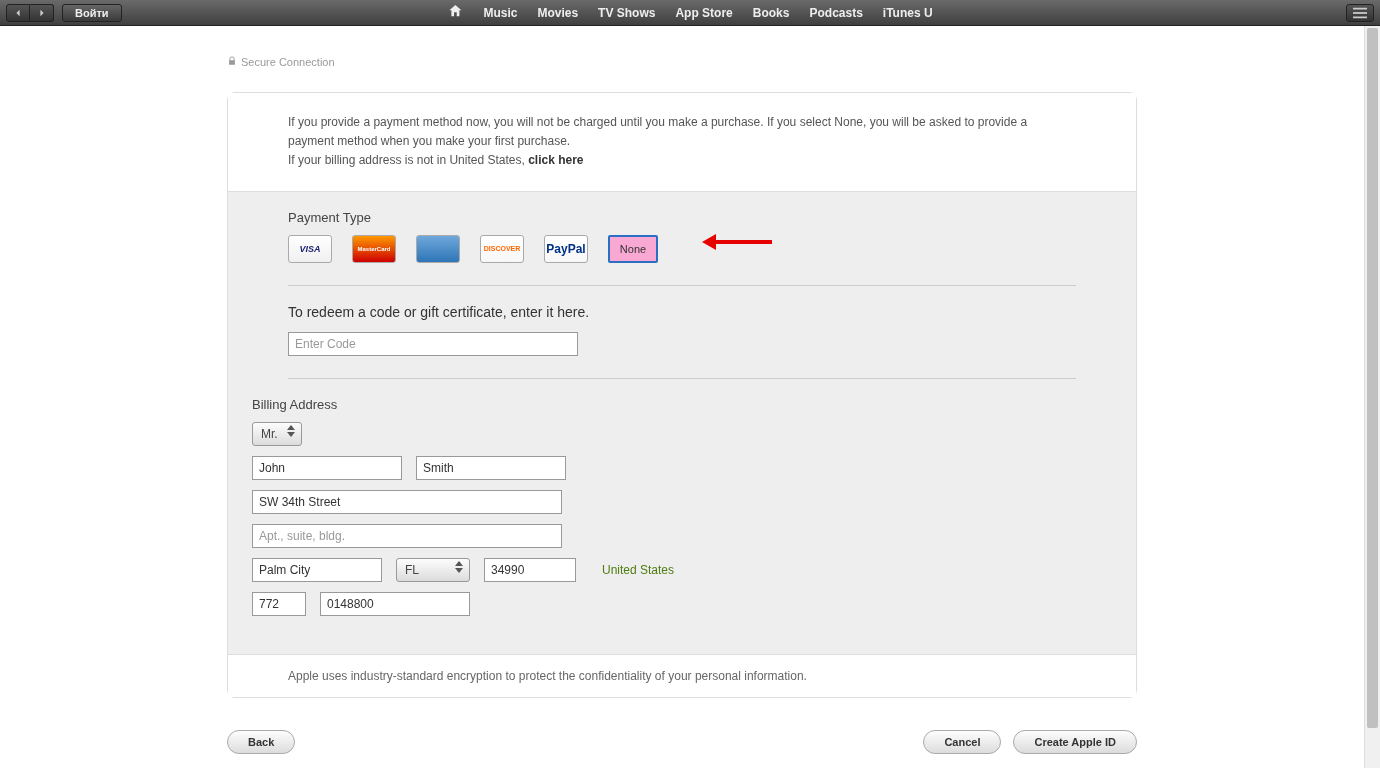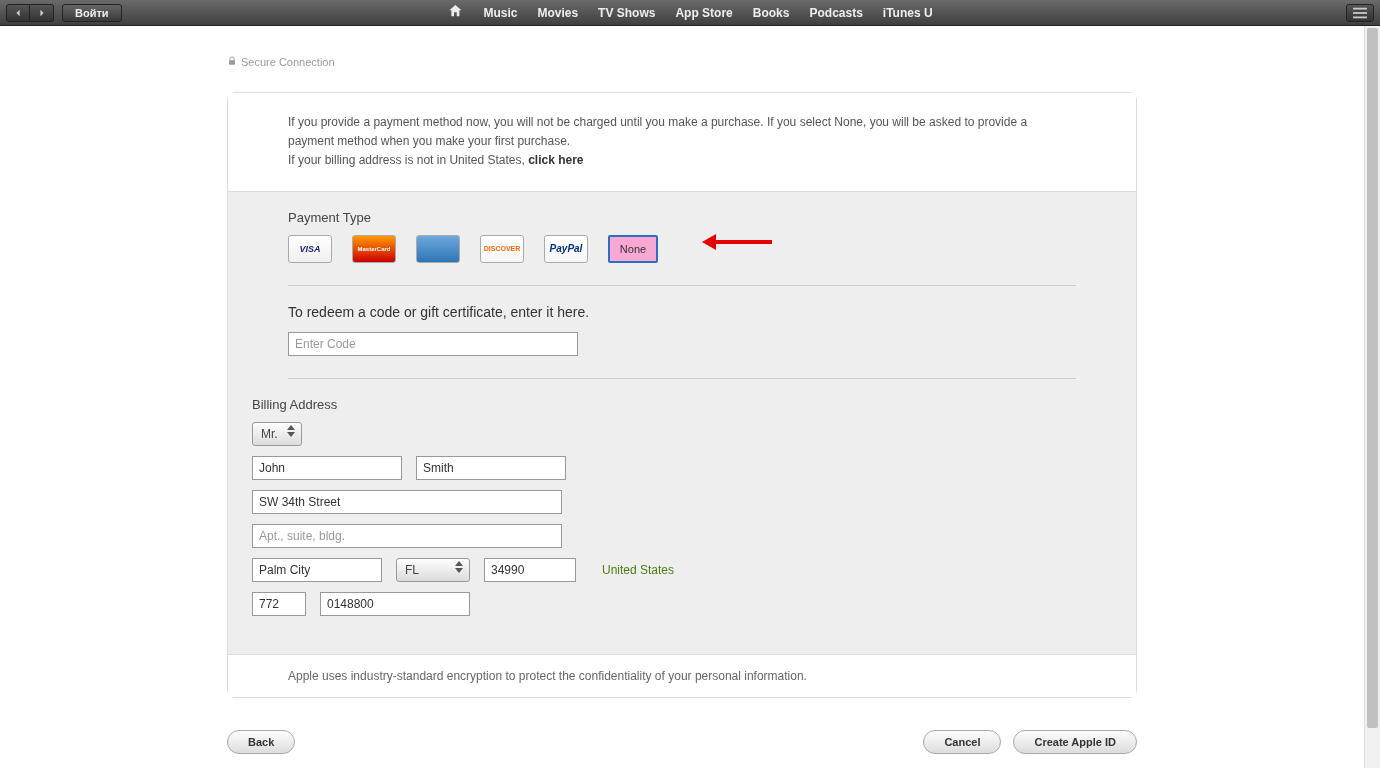--- a/index.html
+++ b/index.html
@@ -41,21 +41,21 @@
 .section { padding:18px 60px 22px 24px; }
 .section.bordered { border-bottom:1px solid #ccc; margin:0 60px; padding:18px 0 22px 0; }
 .section-label { font-size:13px; color:#444; margin-bottom:10px; }
 
 .cards { display:flex; gap:20px; align-items:flex-start; }
 .card { width:44px; height:28px; border-radius:3px; display:flex; align-items:center; justify-content:center; font-size:9px; font-weight:bold; color:#fff; border:1px solid #aaa; }
 .card.visa{ background:linear-gradient(#fff,#f0f0f0); color:#1a1f71; font-style:italic; }
 .card.mc  { background:linear-gradient(#ff9900,#cc0000); }
 .card.amex{ background:linear-gradient(#6fa8dc,#2e75b6); }
 .card.disc{ background:linear-gradient(#fff,#f7f7f7); color:#ff6600; font-size:7px; }
-.card.pp  { background:linear-gradient(#fff,#f7f7f7); color:#003087; font-style:italic; font-size:10px; }
+.card.pp  { background:linear-gradient(#fff,#f7f7f7); color:#003087; font-size:12px; }
 .none-btn { width:50px; height:28px; background:#f9a8d4; border:2px solid #2b6fc2; border-radius:2px; display:flex; align-items:center; justify-content:center; font-size:11px; color:#333; }
 .red-arrow { width:70px; height:14px; position:relative; margin-left:24px; }
 .red-arrow::before { content:""; position:absolute; left:10px; right:0; top:5px; height:4px; background:#e60000; }
 .red-arrow::after { content:""; position:absolute; left:0; top:-1px; border-right:14px solid #e60000; border-top:8px solid transparent; border-bottom:8px solid transparent; }
 
 .redeem-text { font-size:14px; color:#333; margin-bottom:12px; }
 input[type=text], select { font-family:inherit; font-size:12px; color:#333; }
 .text-input { border:1px solid #999; padding:4px 6px; background:#fff; height:24px; }
 .text-input::placeholder{ color:#999; }
 

